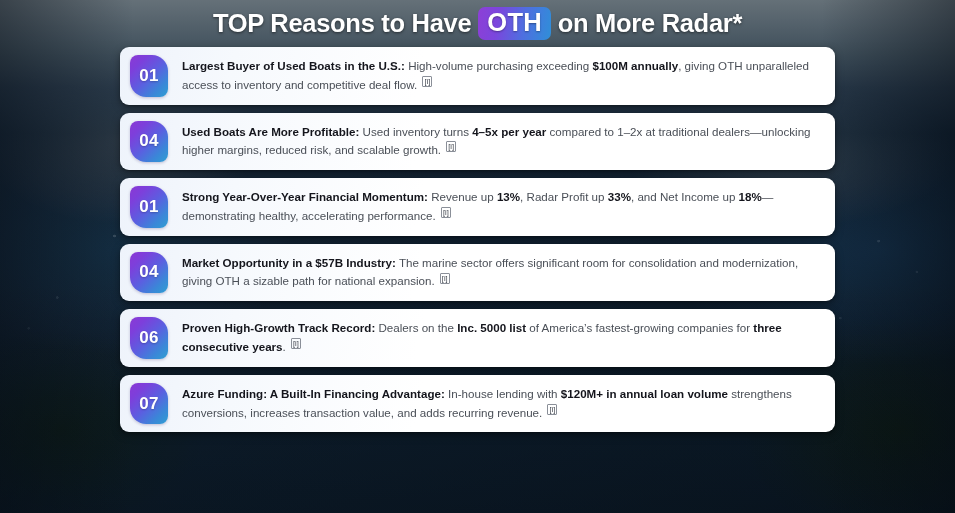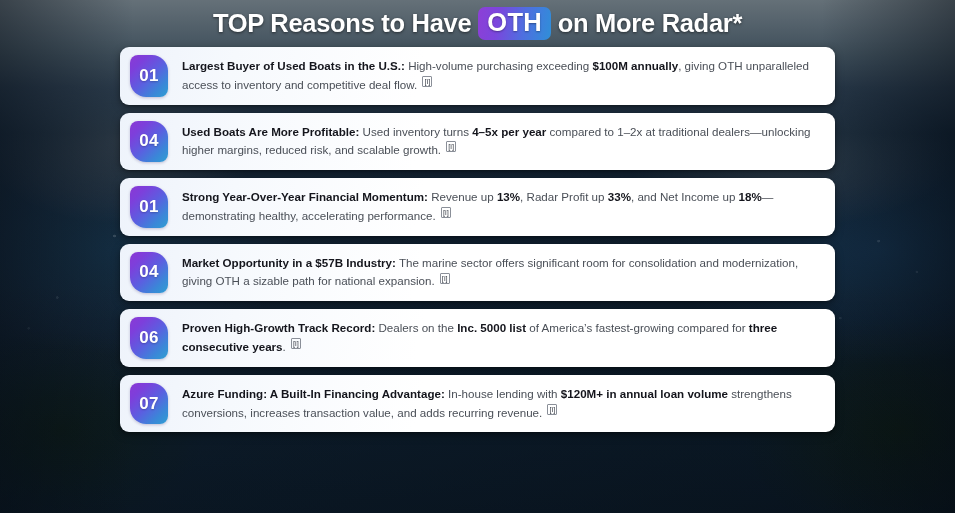--- a/index.html
+++ b/index.html
@@ -186,21 +186,21 @@
       </div>
       <div class="card">
         <div class="num-badge">04</div>
         <div class="card-body">
           <p class="card-text"><span class="lead">Market Opportunity in a $57B Industry:</span><span> The marine sector offers significant room for consolidation and modernization, giving OTH a sizable path for national expansion. </span><sup class="cite">[i]</sup></p>
         </div>
       </div>
       <div class="card">
         <div class="num-badge">06</div>
         <div class="card-body">
-          <p class="card-text"><span class="lead">Proven High-Growth Track Record:</span><span> Dealers on the </span><span class="hl">Inc. 5000 list</span><span> of America’s fastest-growing compared for </span><span class="hl">three consecutive years</span><span>. </span><sup class="cite">[i]</sup></p>
+          <p class="card-text"><span class="lead">Proven High-Growth Track Record:</span><span> Dealers on the </span><span class="hl">Inc. 5000 list</span><span> of America’s fastest-growing companies for </span><span class="hl">three consecutive years</span><span>. </span><sup class="cite">[i]</sup></p>
         </div>
       </div>
       <div class="card">
         <div class="num-badge">07</div>
         <div class="card-body">
           <p class="card-text"><span class="lead">Azure Funding: A Built-In Financing Advantage:</span><span> In-house lending with </span><span class="hl">$120M+ in annual loan volume</span><span> strengthens conversions, increases transaction value, and adds recurring revenue. </span><sup class="cite">[i]</sup></p>
         </div>
       </div>
     </div>
 

